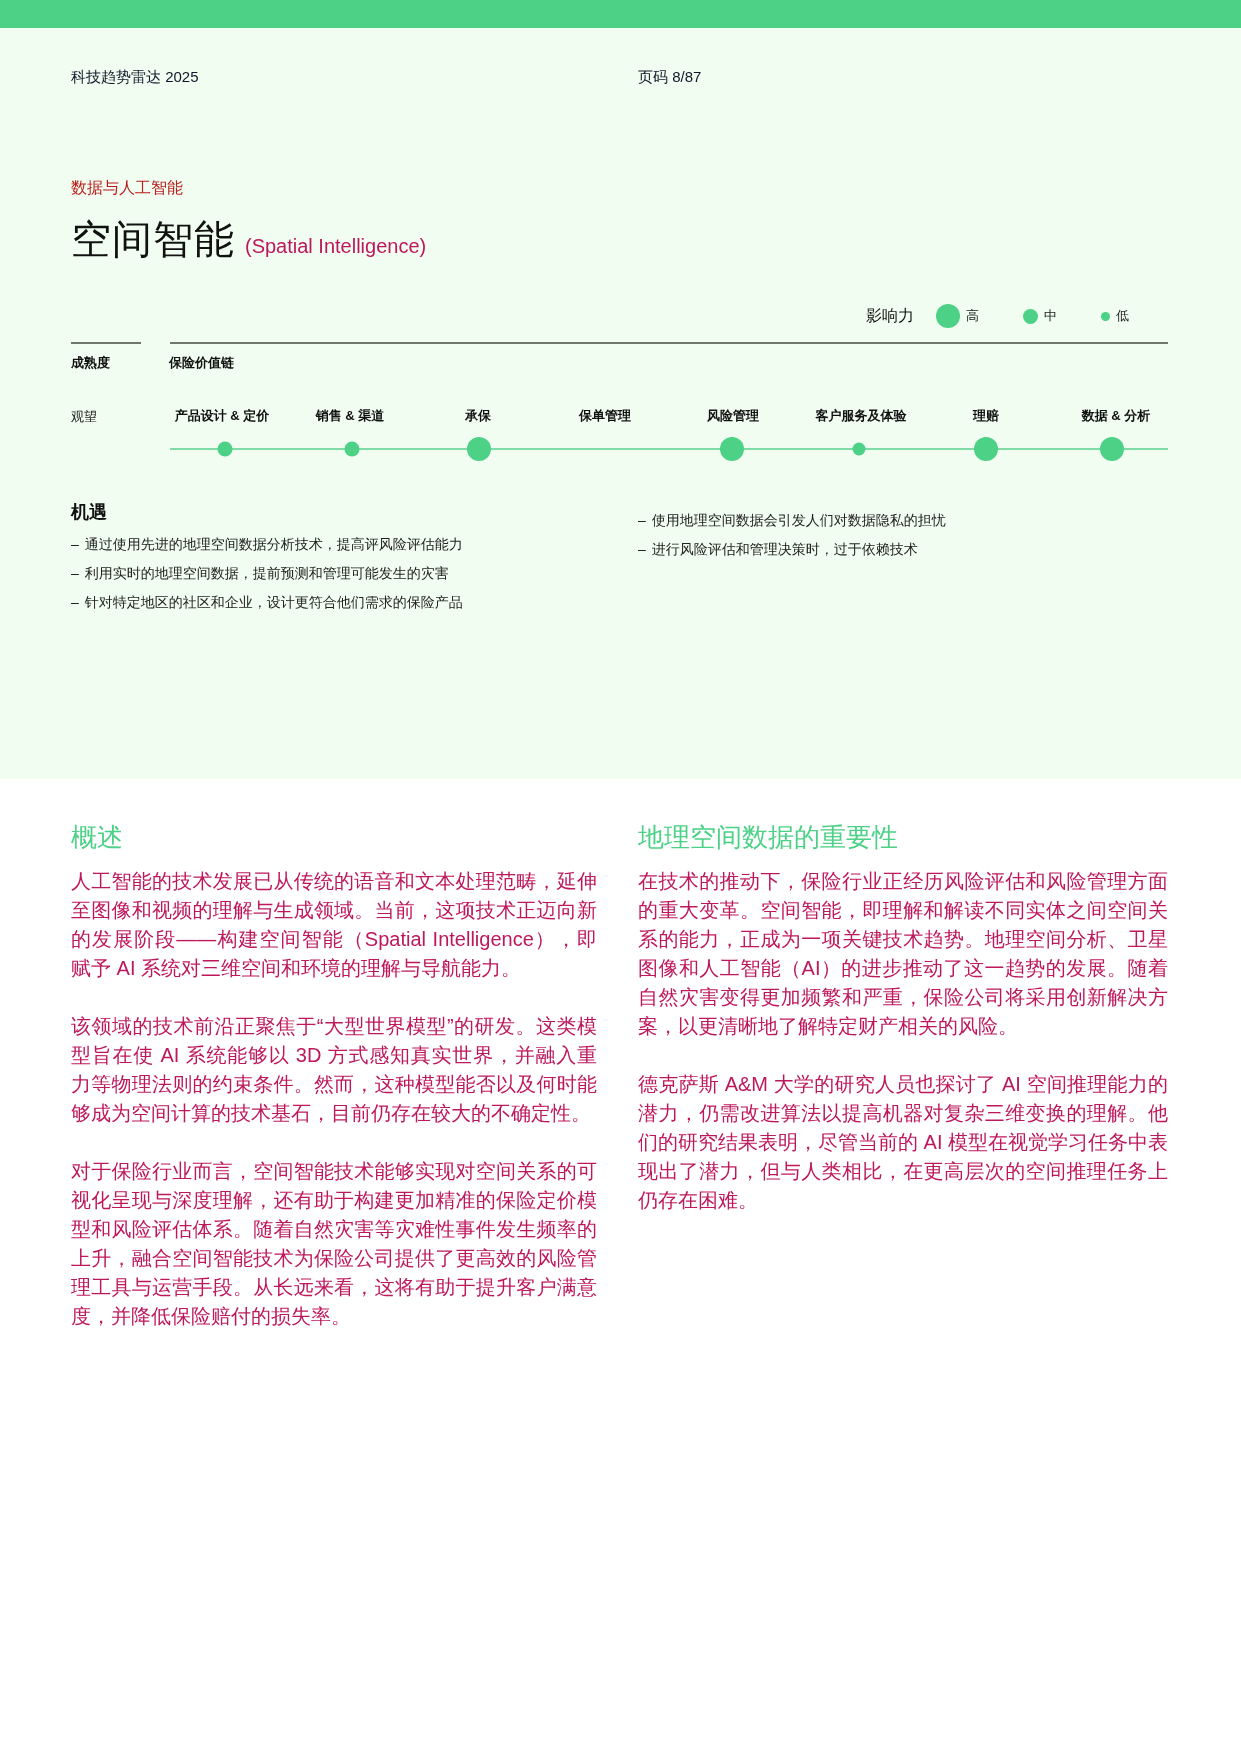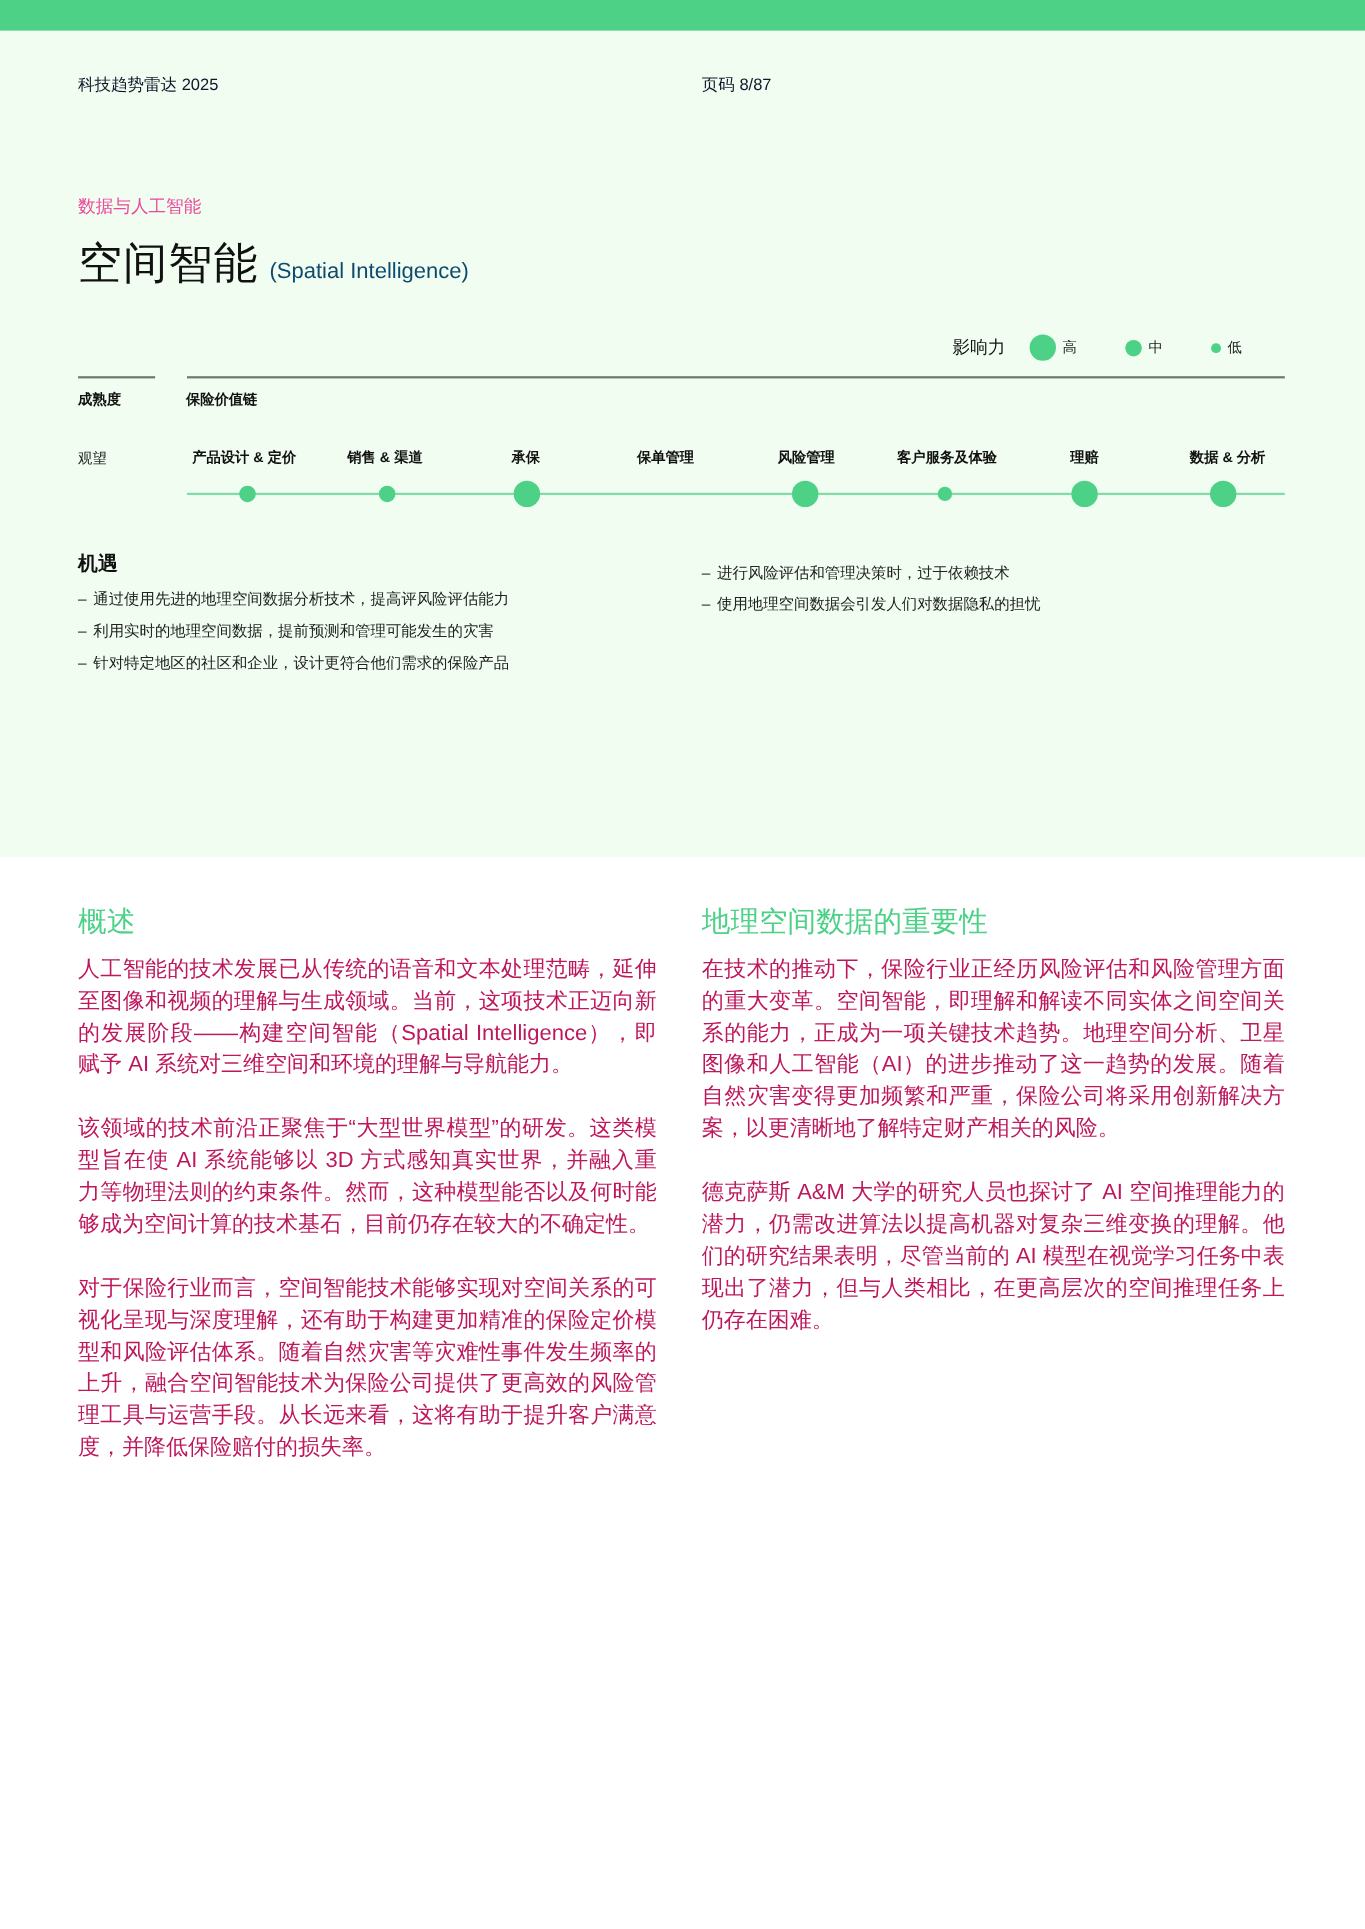--- a/index.html
+++ b/index.html
@@ -4,23 +4,23 @@
 <style>
   * { box-sizing: border-box; margin: 0; padding: 0; }
   html, body { width: 1241px; height: 1754px; background: #ffffff; }
   body { font-family: "Liberation Sans", "DejaVu Sans", sans-serif; color: #1a1a1a; position: relative; overflow: hidden; }
 
   .top-bar { position: absolute; left: 0; top: 0; width: 1241px; height: 28px; background: #4cd187; }
   .hero { position: absolute; left: 0; top: 28px; width: 1241px; height: 751px; background: #f0fdf0; }
 
   .abs { position: absolute; }
   .running-head { font-size: 15px; color: #0f172a; }
-  .category { font-size: 16px; color: #ec4899; }
+  .category { font-size: 16px; color: #b91c1c; }
   .title-zh { font-size: 40px; color: #111; letter-spacing: 1px; }
-  .title-en { font-size: 20px; color: #0c4a6e; margin-left: 10px; }
+  .title-en { font-size: 20px; color: #be185d; margin-left: 10px; }
 
   .legend { display: flex; align-items: center; }
   .legend-label { font-size: 16px; font-weight: normal; color: #111; margin-right: 22px; }
   .legend-item { display: flex; align-items: center; margin-right: 44px; }
   .legend-item:last-child { margin-right: 0; }
   .legend-item span.txt { font-size: 13px; color: #222; margin-left: 6px; }
   .dot { border-radius: 50%; background: #4cd187; display: inline-block; flex: none; }
 
   .rule { position: absolute; height: 2px; background: #6e7769; }
   .col-head { font-size: 13px; font-weight: bold; color: #111; }
@@ -98,22 +98,22 @@
   <div class="sec-title">机遇</div>
   <ul class="bullets" style="margin-top:6px;">
     <li><span class="dash">–</span><span>通过使用先进的地理空间数据分析技术，提高评风险评估能力</span></li>
     <li><span class="dash">–</span><span>利用实时的地理空间数据，提前预测和管理可能发生的灾害</span></li>
     <li><span class="dash">–</span><span>针对特定地区的社区和企业，设计更符合他们需求的保险产品</span></li>
   </ul>
 </div>
 
 <div class="abs" style="left:638px; top:500px; width:530px;">
   <ul class="bullets" style="margin-top:6px;">
+    <li><span class="dash">–</span><span>使用地理空间数据会引发人们对数据隐私的担忧</span></li>
     <li><span class="dash">–</span><span>进行风险评估和管理决策时，过于依赖技术</span></li>
-    <li><span class="dash">–</span><span>使用地理空间数据会引发人们对数据隐私的担忧</span></li>
   </ul>
 </div>
 
 <div class="abs" style="left:71px; top:820px; width:526px;">
   <div class="h2">概述</div>
   <p class="para" style="margin-top:12px;">人工智能的技术发展已从传统的语音和文本处理范畴，延伸至图像和视频的理解与生成领域。当前，这项技术正迈向新的发展阶段——构建空间智能（Spatial Intelligence），即赋予 AI 系统对三维空间和环境的理解与导航能力。</p>
   <p class="para" style="margin-top:29px;">该领域的技术前沿正聚焦于“大型世界模型”的研发。这类模型旨在使 AI 系统能够以 3D 方式感知真实世界，并融入重力等物理法则的约束条件。然而，这种模型能否以及何时能够成为空间计算的技术基石，目前仍存在较大的不确定性。</p>
   <p class="para" style="margin-top:29px;">对于保险行业而言，空间智能技术能够实现对空间关系的可视化呈现与深度理解，还有助于构建更加精准的保险定价模型和风险评估体系。随着自然灾害等灾难性事件发生频率的上升，融合空间智能技术为保险公司提供了更高效的风险管理工具与运营手段。从长远来看，这将有助于提升客户满意度，并降低保险赔付的损失率。</p>
 </div>
 

